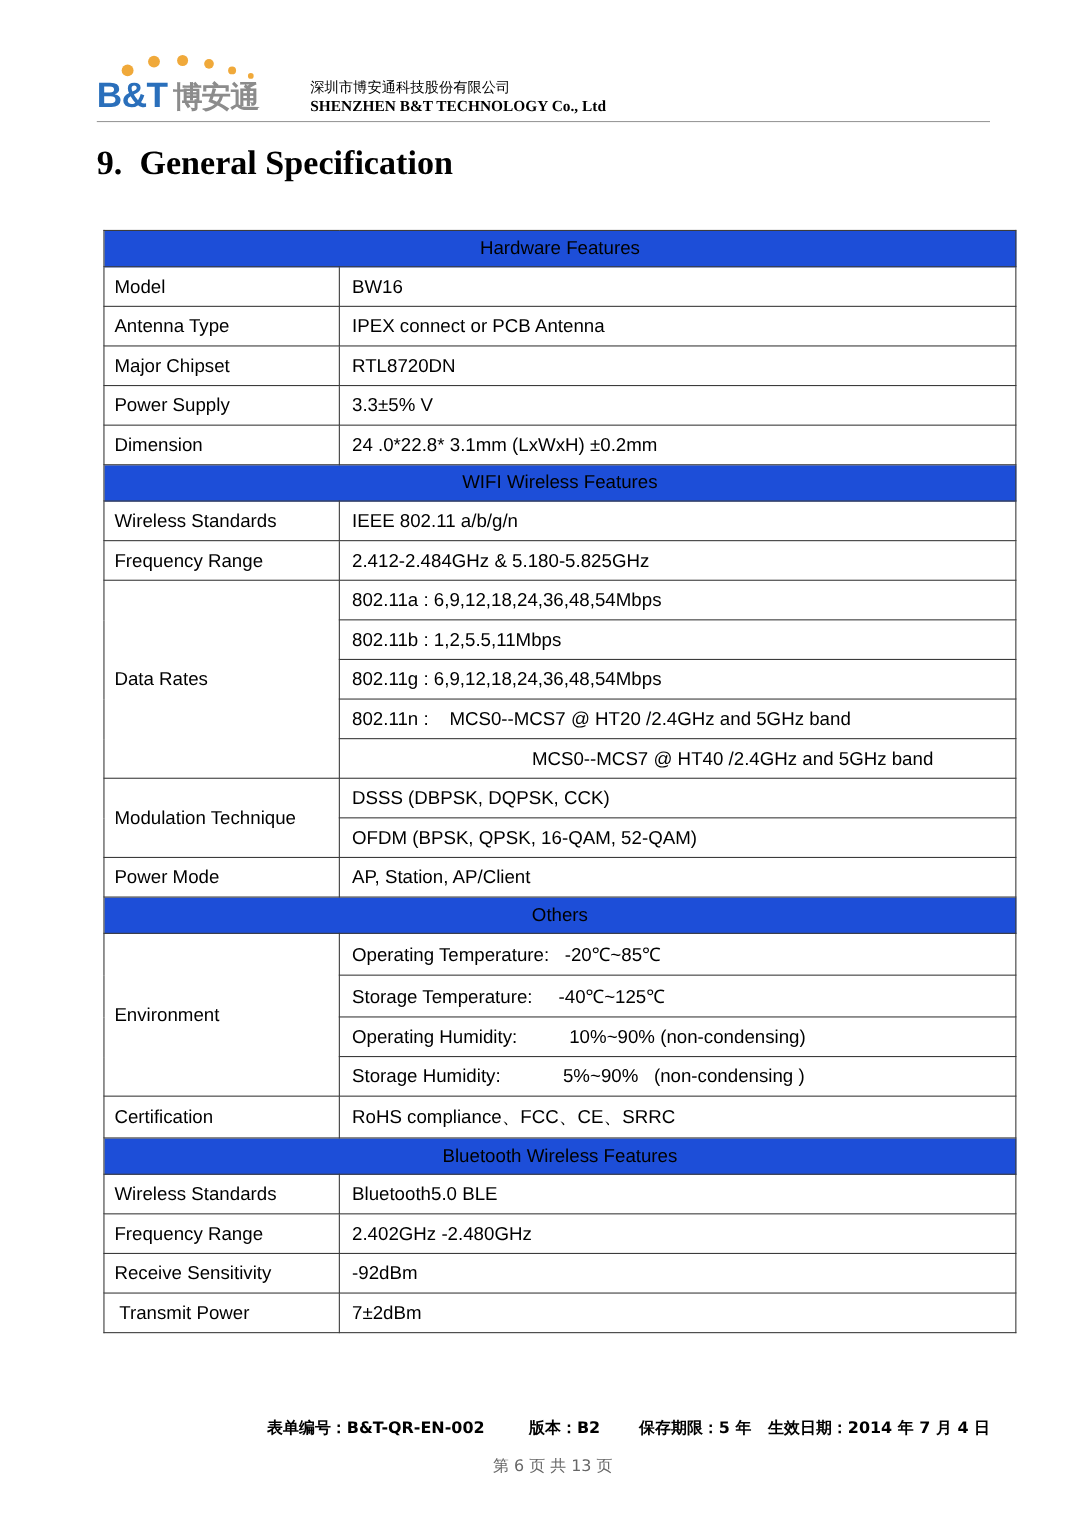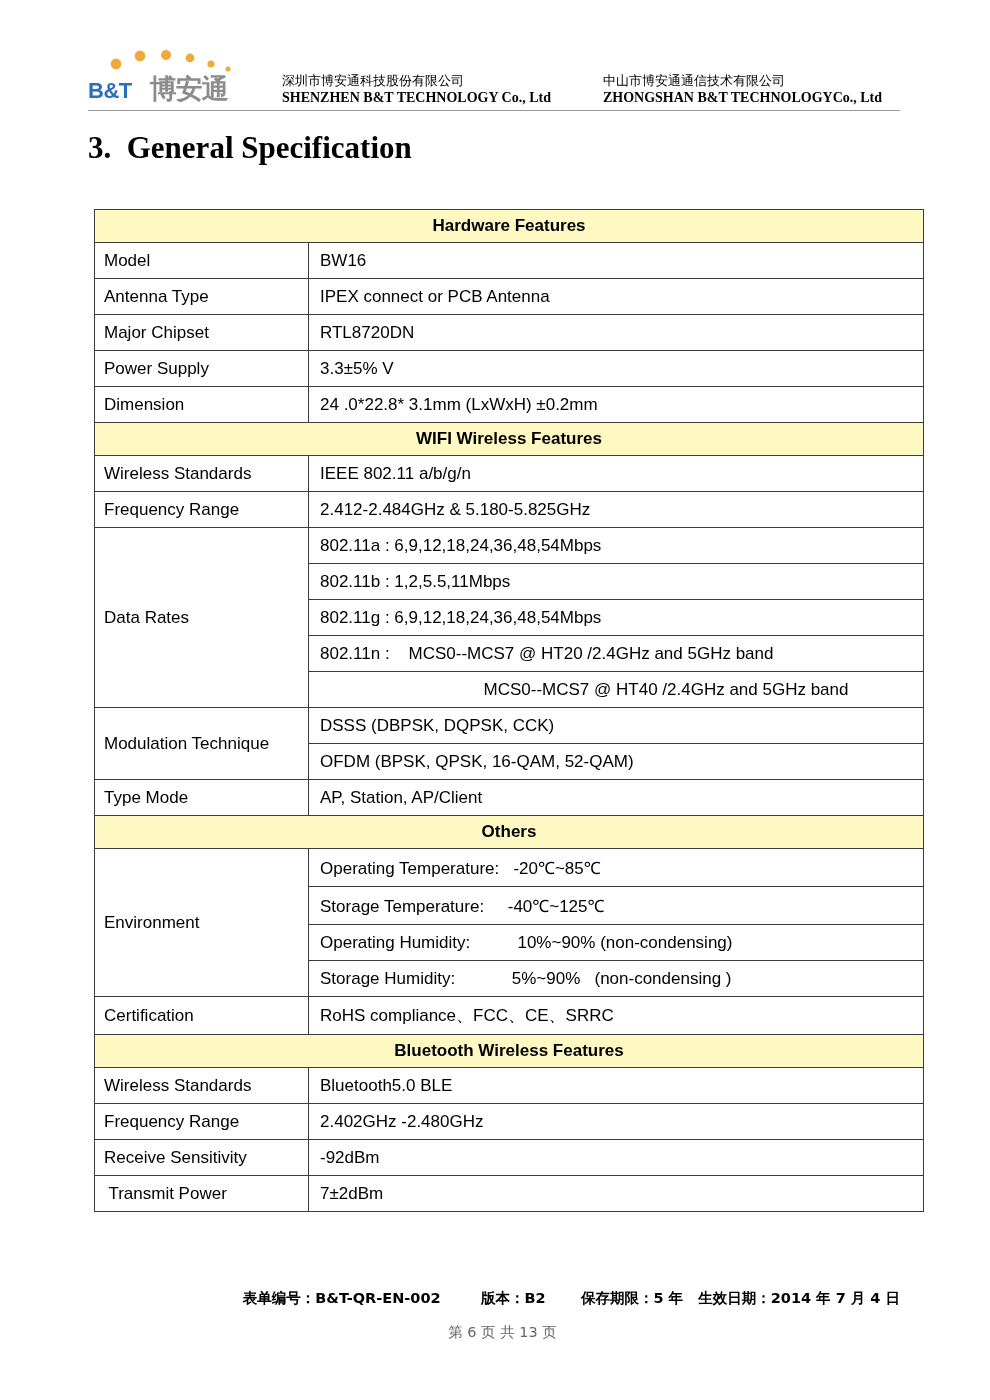--- a/index.html
+++ b/index.html
@@ -25,32 +25,32 @@
   .logo-block {
     position: relative;
     width: 172px; height: 58px;
     flex: 0 0 172px;
   }
   .logo-dots { position: absolute; left: 10px; top: 2px; width: 140px; height: 22px; }
   .logo-row { position: absolute; left: 0; bottom: 4px; display: flex; align-items: flex-end; }
   .logo-bt {
     font-family: "Liberation Sans", sans-serif;
     font-weight: bold;
-    font-size: 22px;
+    font-size: 32px;
     letter-spacing: -0.5px;
     color: #2a6fbb;
     line-height: 1;
   }
   .logo-cn {
     font-family: "DejaVu Sans", sans-serif;
     font-weight: bold;
     font-size: 27px;
     color: #8c8c8c;
     line-height: 1;
-    margin-left: 18px;
+    margin-left: 5px;
     letter-spacing: -1px;
   }
   .company-col {
     flex: 0 0 auto;
     padding-left: 22px;
     line-height: 1.22;
     white-space: nowrap;
   }
   .company-col.second { padding-left: 52px; }
   .cn-name {
@@ -98,23 +98,23 @@
     font-size: 17px;
     color: #000;
     padding: 7px 0 7px 10px;
     vertical-align: middle;
     text-align: left;
     font-weight: normal;
     height: 36px;
     white-space: pre;
   }
   .spec-table th.section {
-    background: #fef9c3;
+    background: #1d4ed8;
     text-align: center;
-    font-weight: bold;
+    font-weight: normal;
     font-size: 17px;
     padding: 6px 0;
     height: 33px;
   }
   .spec-table td.label { padding-left: 9px; }
   .spec-table td.label-mid { vertical-align: middle; }
   .spec-table td.value { padding-left: 11px; }
   .spec-table td.indent { padding-left: 100px; text-align: center; }
   .full-pm { font-family: "DejaVu Sans", sans-serif; }
 
@@ -160,28 +160,24 @@
         <span class="logo-bt">B&amp;T</span>
         <span class="logo-cn">博安通</span>
       </div>
     </div>
 
     <div class="company-col">
       <div class="cn-name">深圳市博安通科技股份有限公司</div>
       <div class="en-name">SHENZHEN B&amp;T TECHNOLOGY Co., Ltd</div>
     </div>
 
-    <div class="company-col second">
-      <div class="cn-name">中山市博安通通信技术有限公司</div>
-      <div class="en-name">ZHONGSHAN B&amp;T TECHNOLOGYCo., Ltd</div>
-    </div>
   </div>
   <div class="head-rule"></div>
 
-  <div class="doc-heading">3.  General Specification</div>
+  <div class="doc-heading">9.  General Specification</div>
 
   <table class="spec-table">
     <colgroup>
         <col class="c1">
         <col class="c2">
       </colgroup>
     <tbody>
 
       <tr>
         <th class="section" colspan="2">Hardware Features</th>
@@ -238,21 +234,21 @@
 
       <tr>
         <td class="label label-mid" rowspan="2">Modulation Technique</td>
         <td class="value">DSSS (DBPSK, DQPSK, CCK)</td>
       </tr>
       <tr>
         <td class="value">OFDM (BPSK, QPSK, 16-QAM, 52-QAM)</td>
       </tr>
 
       <tr>
-        <td class="label">Type Mode</td>
+        <td class="label">Power Mode</td>
         <td class="value">AP, Station, AP/Client</td>
       </tr>
 
       <tr>
         <th class="section" colspan="2">Others</th>
       </tr>
       <tr>
         <td class="label label-mid" rowspan="4">Environment</td>
         <td class="value">Operating Temperature:   -20℃~85℃</td>
       </tr>

